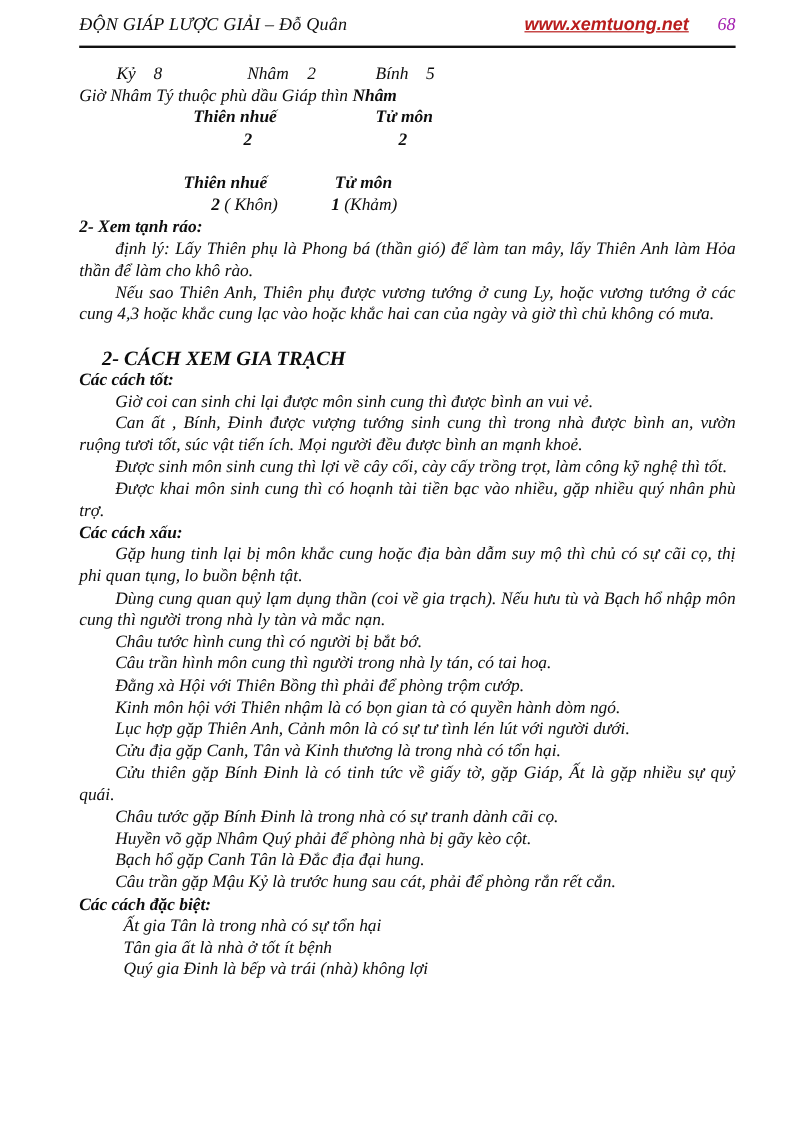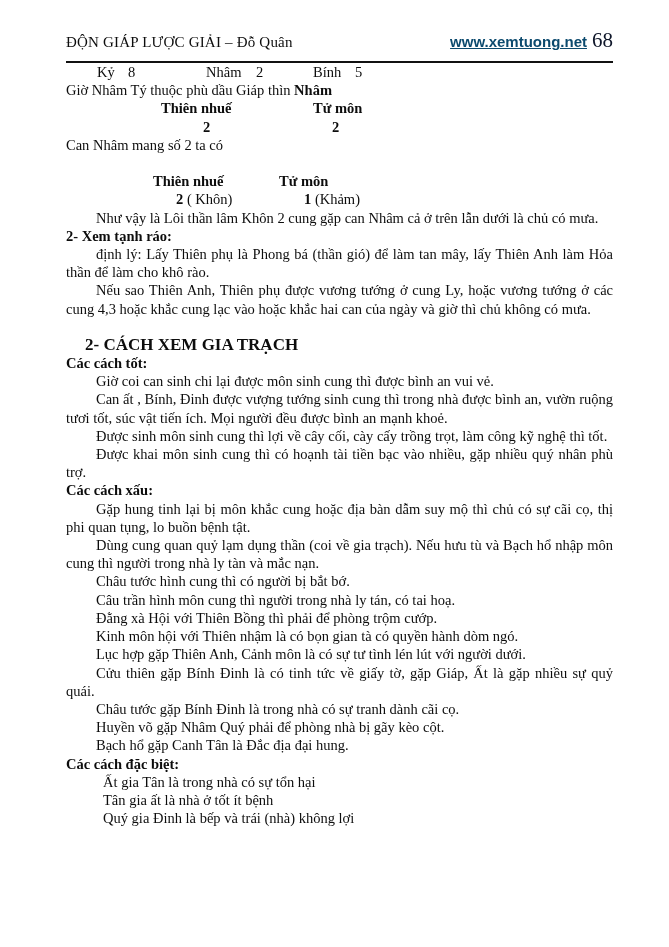--- a/index.html
+++ b/index.html
@@ -1,36 +1,36 @@
 <!DOCTYPE html>
 <html><head>
 <meta charset="utf-8">
 <style>
   html,body{margin:0;padding:0;background:#ffffff;}
   body{
     width:669px;height:947px;overflow:hidden;
     font-family:"Liberation Serif","DejaVu Serif",serif;
     color:#0d0d0d;
   }
-  .page{padding:28px 56px 0 66px;}
+  .page{padding:12px 56px 0 66px;font-style:italic;}
   
   .hdr{
     display:flex;justify-content:space-between;align-items:baseline;
     border-bottom:2px solid #111;padding-bottom:8px;
   }
   .hdr-title{font-size:15px;letter-spacing:.2px;}
   .hdr-right{white-space:nowrap;}
   .hdr-link{
     font-family:"Liberation Sans","DejaVu Sans",sans-serif;
-    font-weight:bold;font-size:15px;color:#0c4a6e;
+    font-weight:bold;font-size:15px;color:#b91c1c;
     text-decoration:underline;cursor:pointer;
   }
-  .hdr-page{font-size:21px;margin-left:1px;color:#0f172a;}
+  .hdr-page{font-size:15px;margin-left:20px;color:#a21caf;}
   
-  .content{font-size:14.5px;line-height:18.2px;}
+  .content{margin-top:13px;font-size:14.5px;line-height:18.2px;}
   .line{height:18.2px;white-space:pre;}
   .rel{position:relative;}
   .abs{position:absolute;top:0;white-space:pre;}
   .b{font-weight:bold;}
   .gap{height:18.2px;}
   p.para{margin:0;text-indent:30px;text-align:justify;}
   .subhead{font-weight:bold;height:18.2px;}
   .big-head{font-weight:bold;font-size:17px;height:18.2px;padding-left:19px;}
   .special-line{height:18.2px;padding-left:37px;white-space:pre;}
 </style>
@@ -62,34 +62,32 @@
 
     <div class="line rel">
       <span class="abs b" style="left:95px">Thiên nhuế</span>
       <span class="abs b" style="left:247px">Tử môn</span>
     </div>
     <div class="line rel">
       <span class="abs b" style="left:137px">2</span>
       <span class="abs b" style="left:266px">2</span>
     </div>
 
-    <div class="line">Can Nhâm mang số 2 ta có</div>
 
     <div class="gap"></div>
 
     <div class="line rel">
       <span class="abs b" style="left:87px">Thiên nhuế</span>
       <span class="abs b" style="left:213px">Tử môn</span>
     </div>
     <div class="line rel">
       <span class="abs" style="left:110px"><span class="b">2</span><span> ( Khôn)</span></span>
-      <span class="abs" style="left:238px"><span class="b">1</span><span> (Khảm)</span></span>
+      <span class="abs" style="left:210px"><span class="b">1</span><span> (Khảm)</span></span>
     </div>
 
-    <p class="para">Như vậy là Lôi thần lâm Khôn 2 cung gặp can Nhâm cả ở trên lẫn dưới là chủ có mưa.</p>
 
     <div class="subhead">2- Xem tạnh ráo:</div>
     <p class="para">định lý: Lấy Thiên phụ là Phong bá (thần gió) để làm tan mây, lấy Thiên Anh làm Hỏa thần để làm cho khô rào.</p>
     <p class="para">Nếu sao Thiên Anh, Thiên phụ được vương tướng ở cung Ly, hoặc vương tướng ở các cung 4,3 hoặc khắc cung lạc vào hoặc khắc hai can của ngày và giờ thì chủ không có mưa.</p>
 
     <div class="gap"></div>
 
     <div class="big-head">2- CÁCH XEM GIA TRẠCH</div>
 
     <div class="subhead">Các cách tốt:</div>
@@ -99,24 +97,26 @@
     <p class="para">Được khai môn sinh cung thì có hoạnh tài tiền bạc vào nhiều, gặp nhiều quý nhân phù trợ.</p>
 
     <div class="subhead">Các cách xấu:</div>
     <p class="para">Gặp hung tinh lại bị môn khắc cung hoặc địa bàn dẫm suy mộ thì chủ có sự cãi cọ, thị phi quan tụng, lo buồn bệnh tật.</p>
     <p class="para">Dùng cung quan quỷ lạm dụng thần (coi về gia trạch). Nếu hưu tù và Bạch hổ nhập môn cung thì người trong nhà ly tàn và mắc nạn.</p>
     <p class="para">Châu tước hình cung thì có người bị bắt bớ.</p>
     <p class="para">Câu trần hình môn cung thì người trong nhà ly tán, có tai hoạ.</p>
     <p class="para">Đằng xà Hội với Thiên Bồng thì phải để phòng trộm cướp.</p>
     <p class="para">Kinh môn hội với Thiên nhậm là có bọn gian tà có quyền hành dòm ngó.</p>
     <p class="para">Lục hợp gặp Thiên Anh, Cảnh môn là có sự tư tình lén lút với người dưới.</p>
+    <p class="para">Cửu địa gặp Canh, Tân và Kinh thương là trong nhà có tổn hại.</p>
     <p class="para">Cửu thiên gặp Bính Đinh là có tinh tức về giấy tờ, gặp Giáp, Ất là gặp nhiều sự quỷ quái.</p>
     <p class="para">Châu tước gặp Bính Đinh là trong nhà có sự tranh dành cãi cọ.</p>
     <p class="para">Huyền võ gặp Nhâm Quý phải để phòng nhà bị gãy kèo cột.</p>
     <p class="para">Bạch hổ gặp Canh Tân là Đắc địa đại hung.</p>
+    <p class="para">Câu trần gặp Mậu Kỷ là trước hung sau cát, phải để phòng rắn rết cắn.</p>
 
     <div class="subhead">Các cách đặc biệt:</div>
     <div class="special-line">Ất gia Tân là trong nhà có sự tổn hại</div>
     <div class="special-line">Tân gia ất là nhà ở tốt ít bệnh</div>
     <div class="special-line">Quý gia Đinh là bếp và trái (nhà) không lợi</div>
 
   </div>
 </div>
 
 </body></html>

